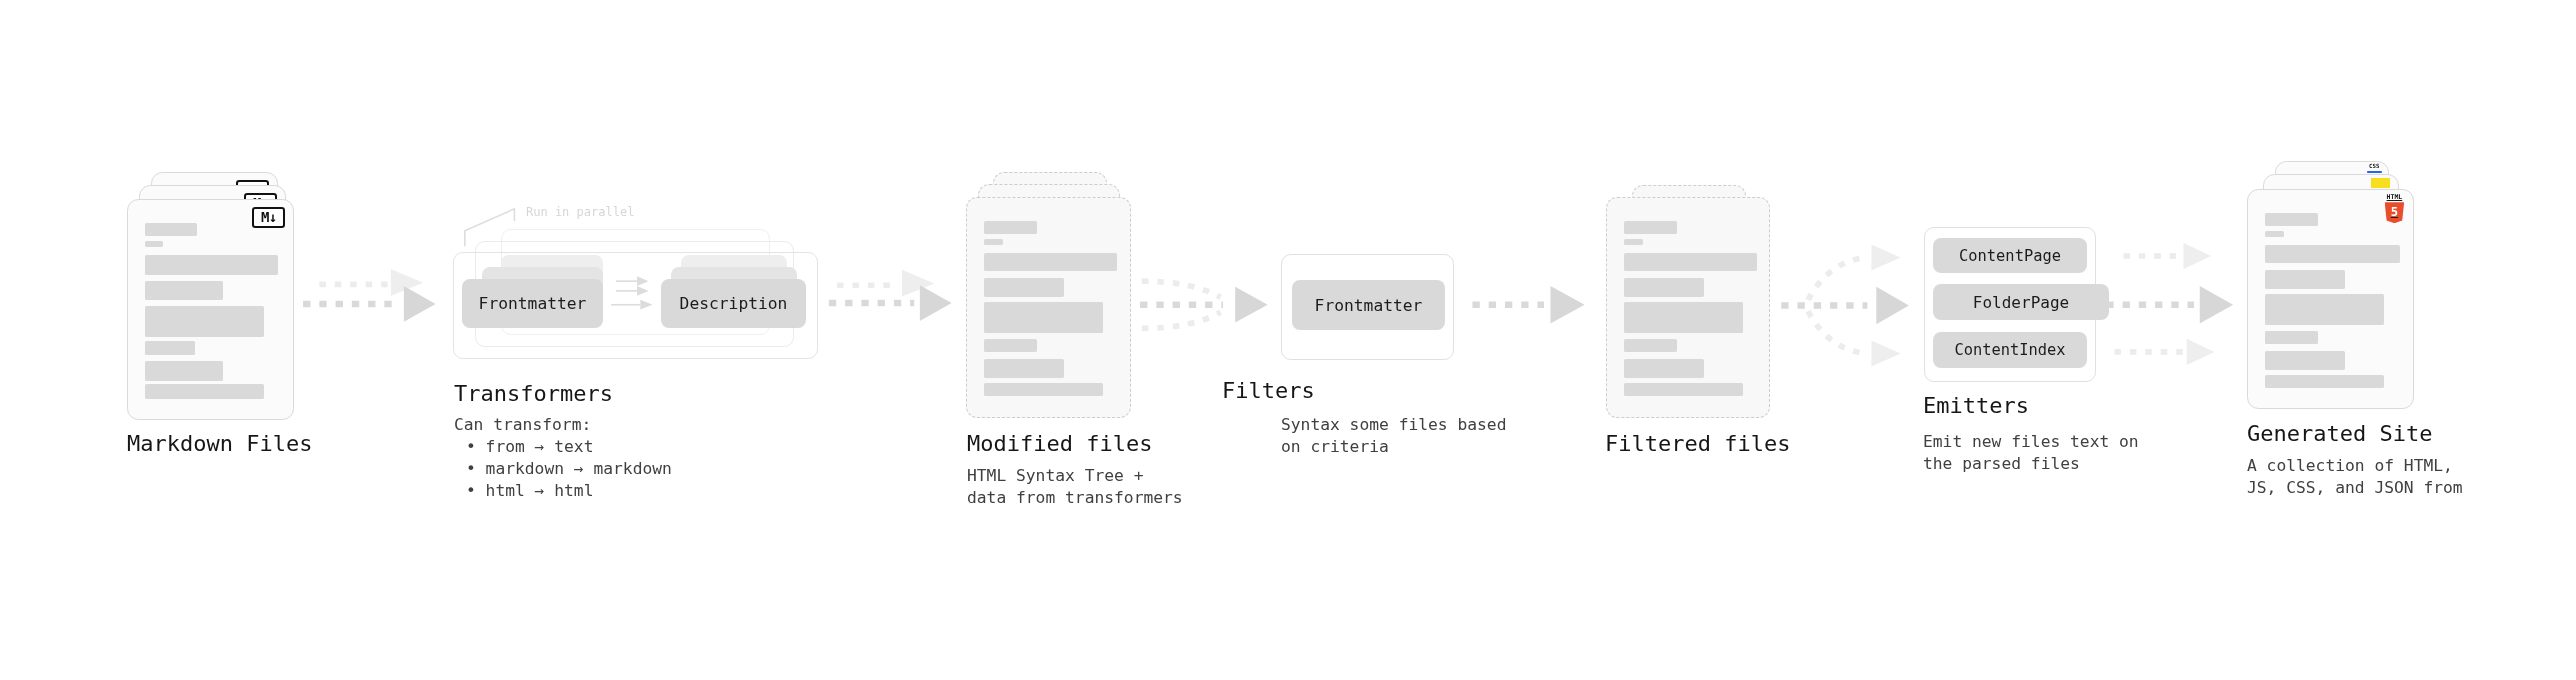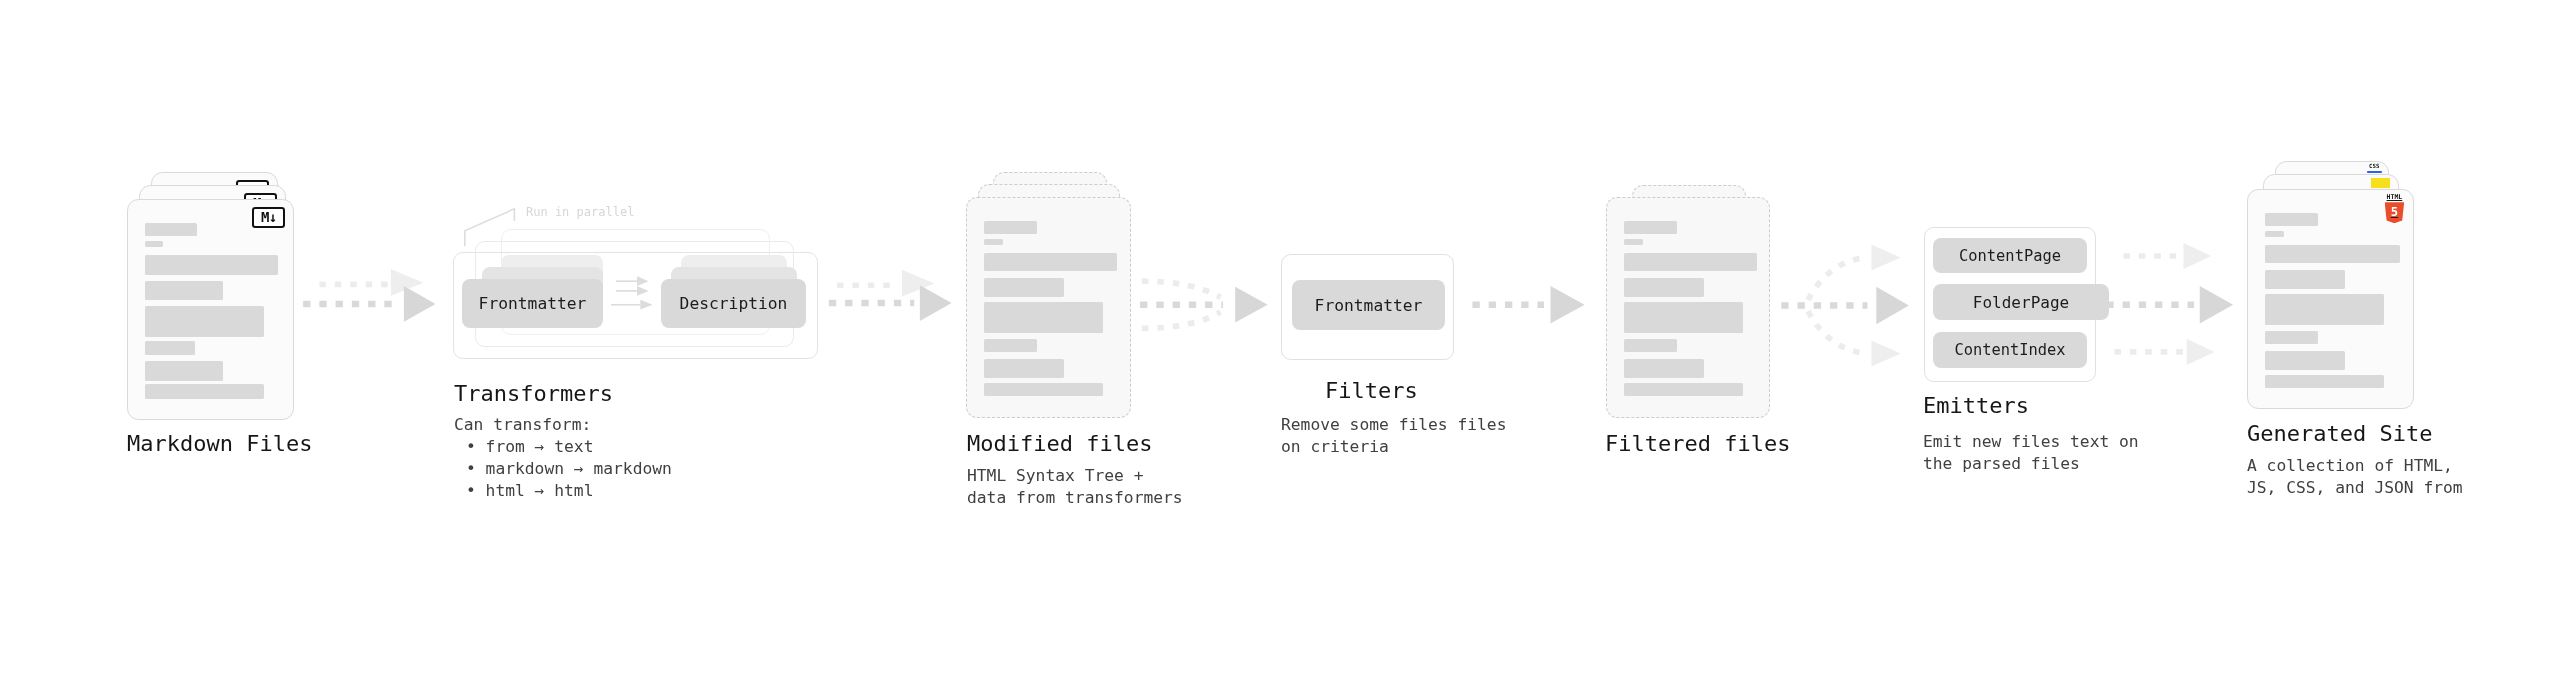--- a/index.html
+++ b/index.html
@@ -175,22 +175,22 @@
       <div class="ln" style="top:185px;width:119px;height:13px"></div>
     </div>
     <div class="heading" style="left:967px;top:432px">Modified files</div>
     <div class="sub" style="left:967px;top:465px">HTML Syntax Tree +</div>
     <div class="sub" style="left:967px;top:487px">data from transformers</div>
   </div>
 
   <div>
     <div class="obox" style="left:1281px;top:254px;width:173px;height:106px;border-color:#e0e0e0"></div>
     <div class="pbtn" style="left:1292px;top:280px;width:153px;height:50px">Frontmatter</div>
-    <div class="heading" style="left:1325px;top:379px">Filters</div>
-    <div class="sub" style="left:1281px;top:414px">Remove some files files</div>
+    <div class="heading" style="left:1222px;top:379px">Filters</div>
+    <div class="sub" style="left:1281px;top:414px">Syntax some files based</div>
     <div class="sub" style="left:1281px;top:436px">on criteria</div>
   </div>
 
   <div>
     <div class="card dashed" style="left:1632px;top:185px;width:114px;height:221px"></div>
     <div class="card dashed" style="left:1606px;top:197px;width:164px;height:221px">
       <div class="ln" style="top:23px;width:53px;height:13px"></div>
       <div class="ln" style="top:41px;width:18.7px;height:5.7px"></div>
       <div class="ln" style="top:55px;width:133px;height:18px"></div>
       <div class="ln" style="top:80px;width:80px;height:18.7px"></div>

